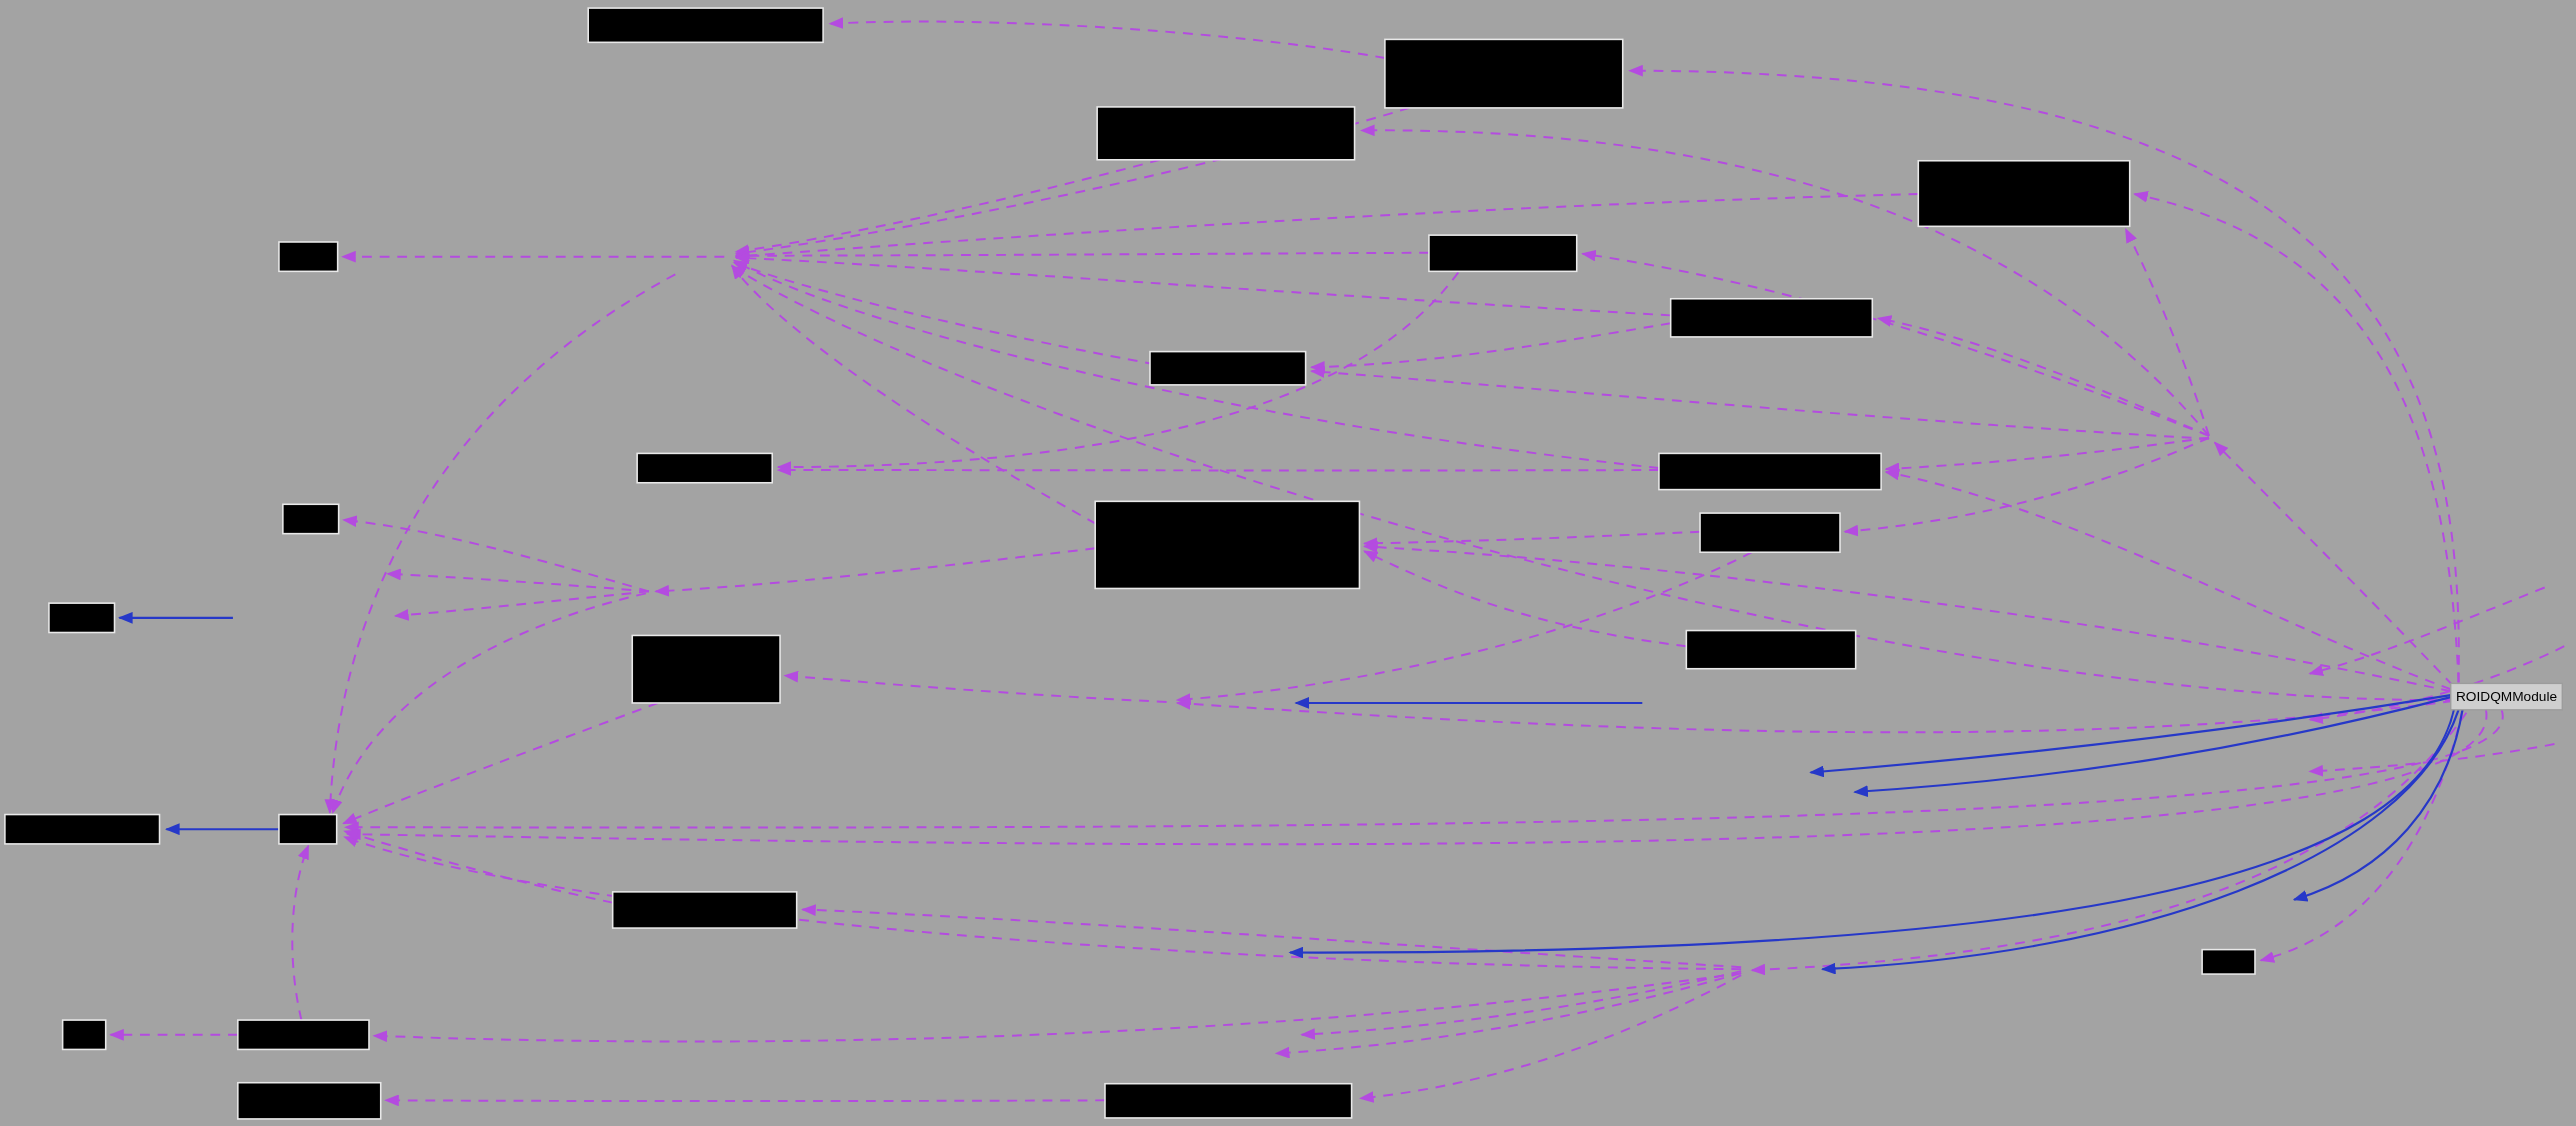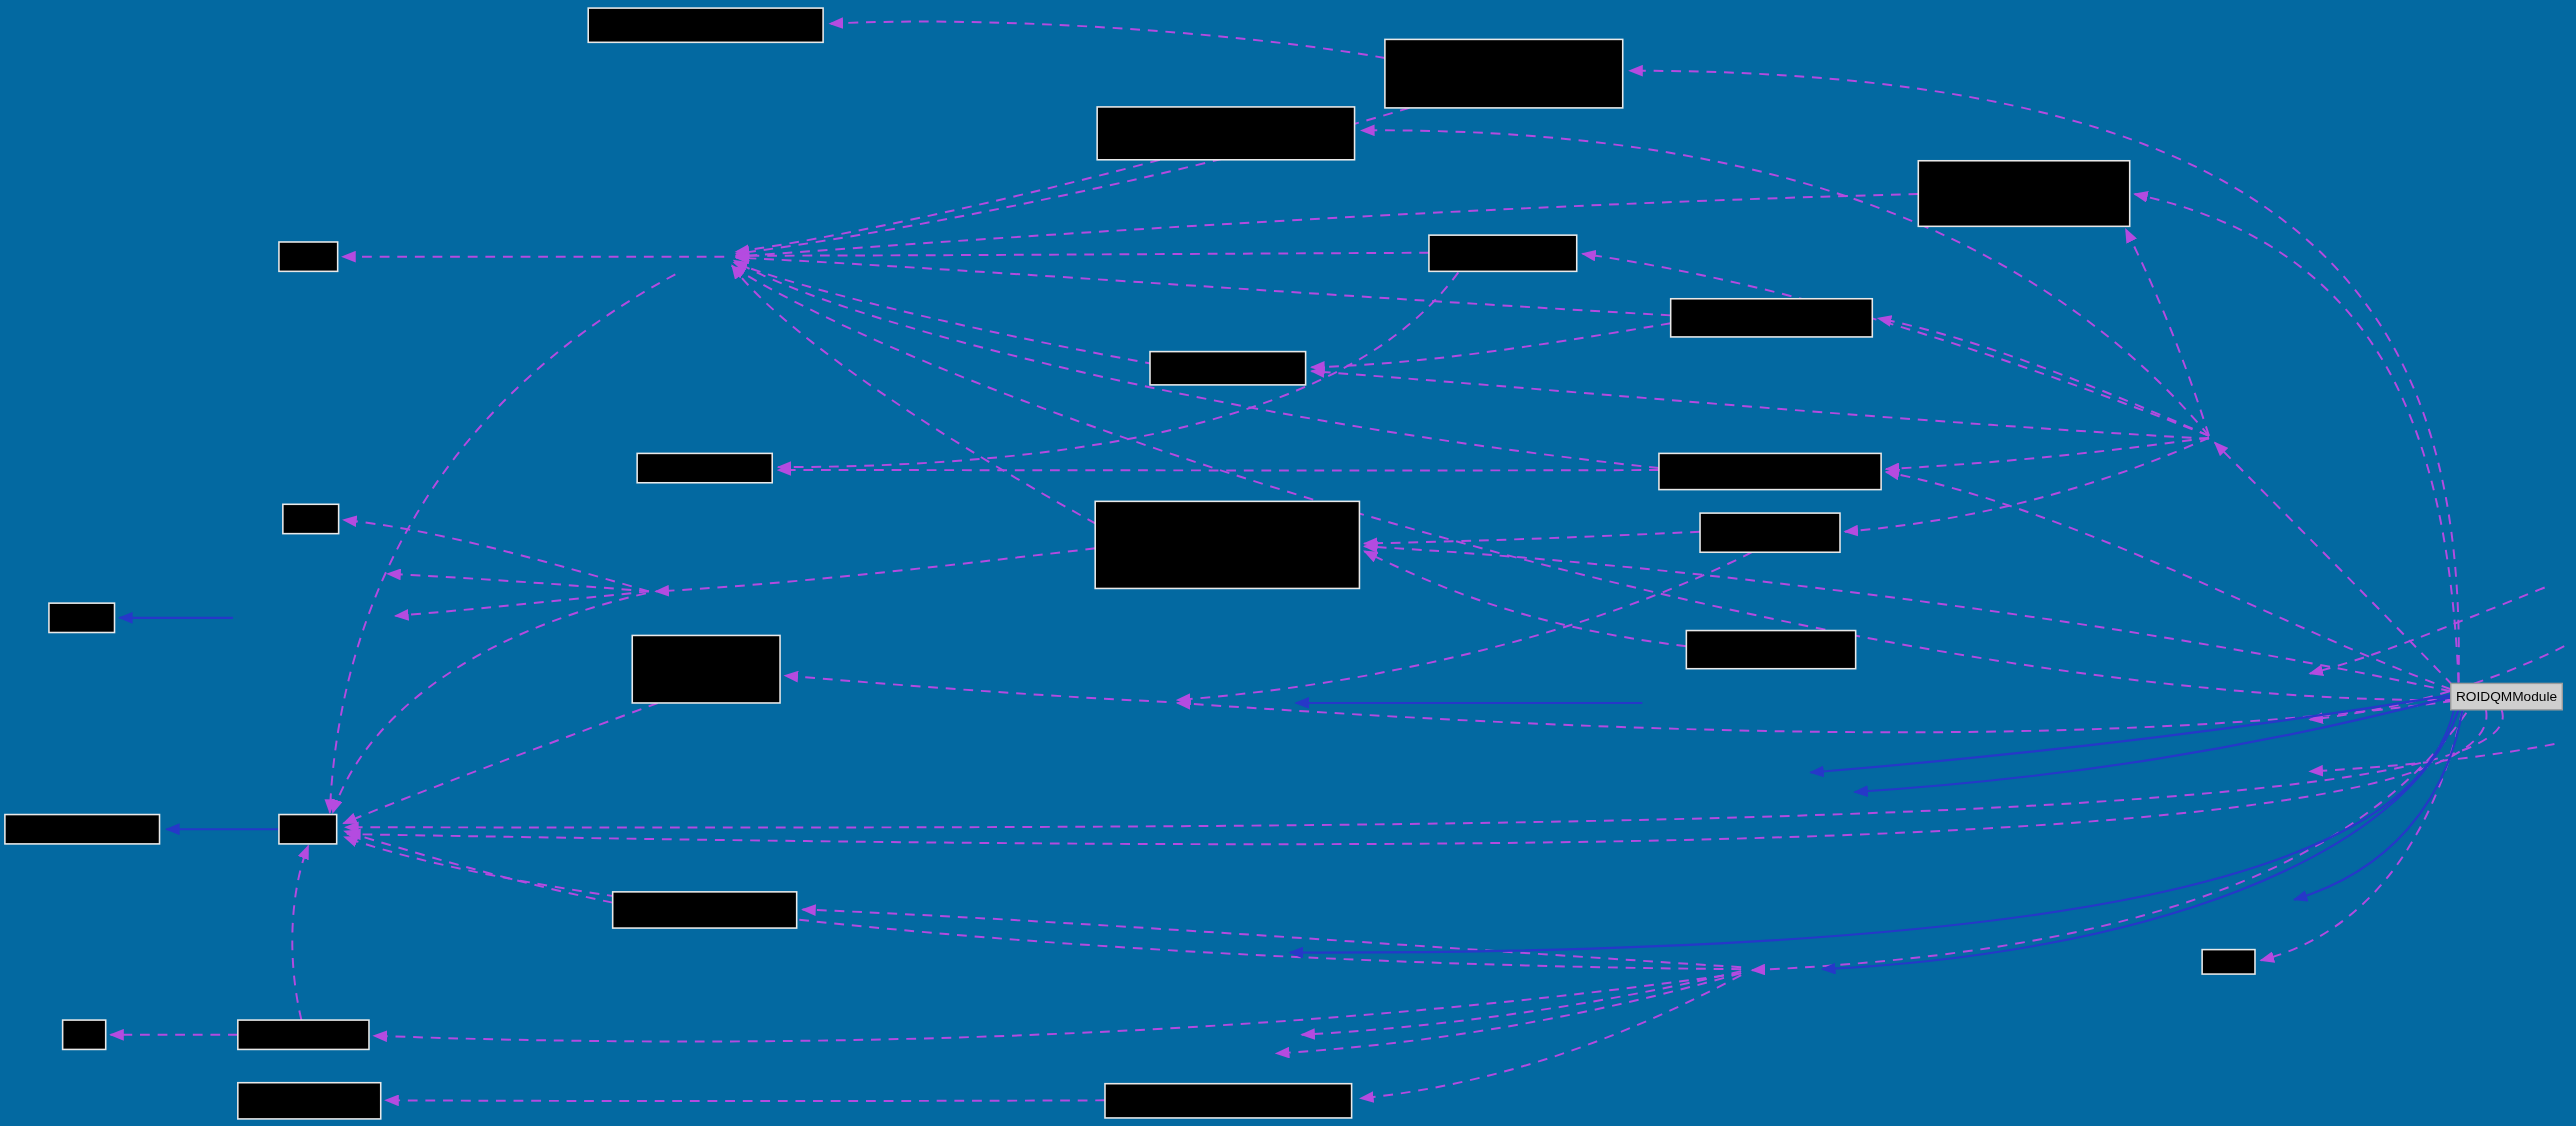--- a/index.html
+++ b/index.html
@@ -8,21 +8,21 @@
     background: #000000;
     width: 2576px;
     height: 1127px;
     overflow: hidden;
     font-family: "Liberation Sans", sans-serif;
   }
   .canvas-wrap {
     position: relative;
     width: 2576px;
     height: 1127px;
-    background: #0369a1;
+    background: #a3a3a3;
   }
   svg { display: block; }
   .graph-node-rect {
     fill: #000000;
     stroke: #e9e9e9;
     stroke-width: 1.6;
   }
   .graph-node-rect.current {
     fill: #cfcfcf;
     stroke: #9c9c9c;

